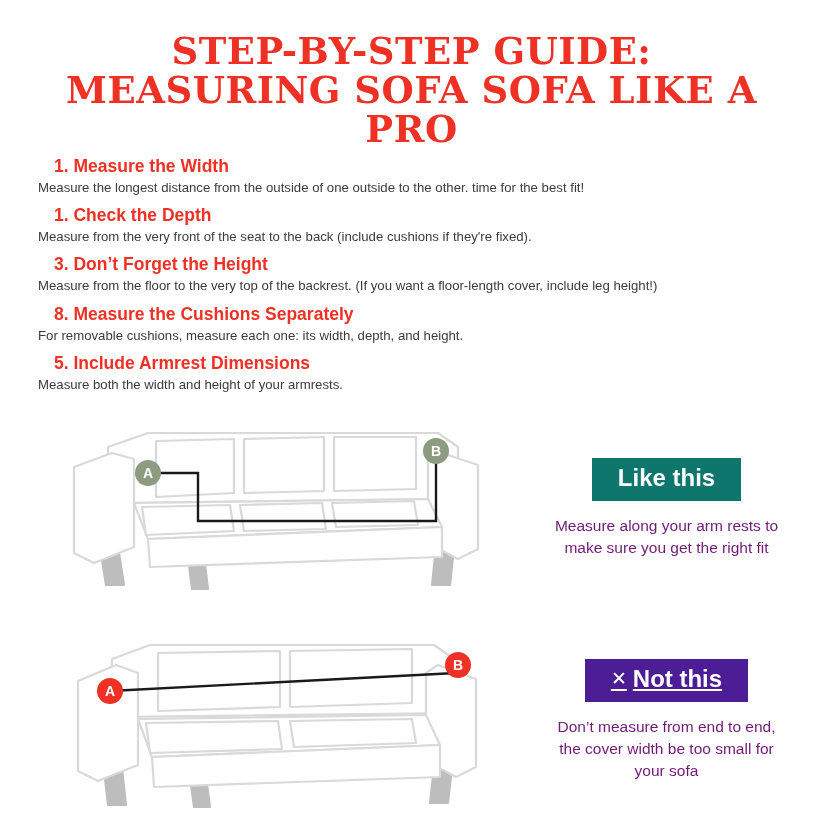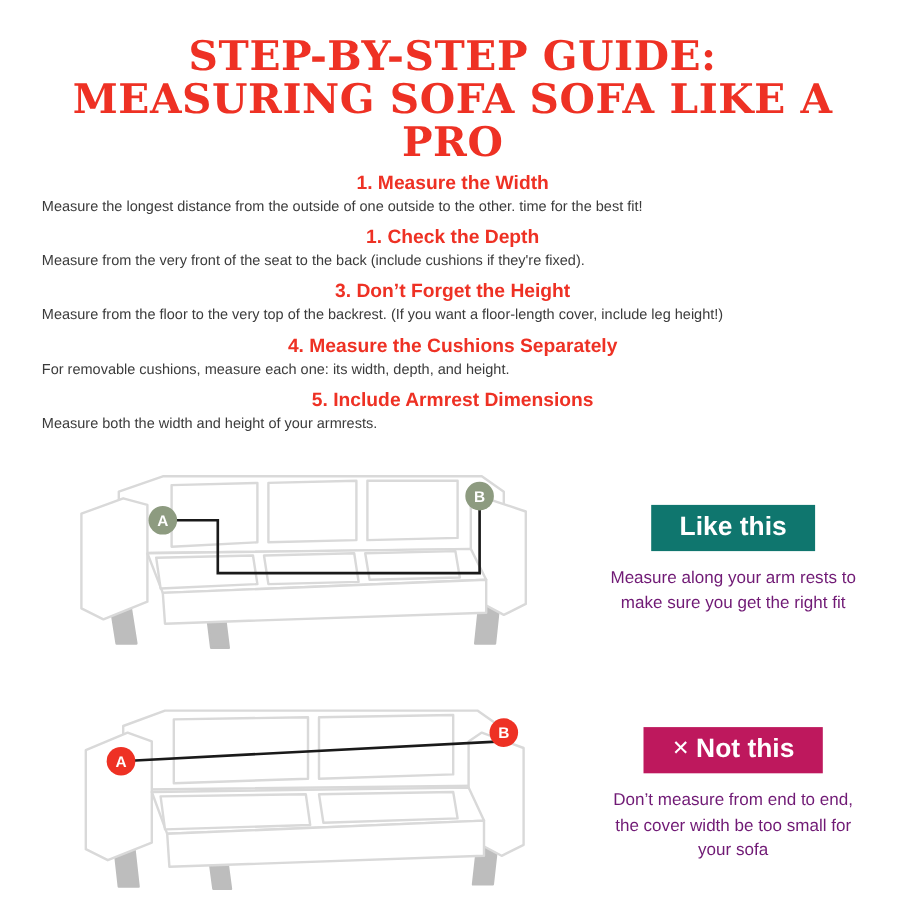--- a/index.html
+++ b/index.html
@@ -39,23 +39,22 @@
 
   
   .steps {
     margin: 0 0 14px 0;
   }
   .step { margin-bottom: 9px; }
   .step-head {
     color: #ee3124;
     font-size: 17.5px;
     font-weight: bold;
-    margin: 0 0 3px 0;
+    margin: 0 0 3px 16px;
     line-height: 1.15;
-    text-align: center;
   }
   .step-body {
     color: #3b3b3b;
     font-size: 13.2px;
     line-height: 1.3;
     margin: 0;
   }
 
   
   .panels {
@@ -80,21 +79,21 @@
   .badge {
     display: inline-block;
     color: #ffffff;
     font-size: 24px;
     font-weight: bold;
     padding: 7px 26px 9px 26px;
     line-height: 1.1;
     white-space: nowrap;
   }
   .badge-good { background: #0f766e; }
-  .badge-bad  { background: #be185d; }
+  .badge-bad  { background: #4c1d95; text-decoration: underline; }
   .badge-bad .x-mark {
     font-size: 19px;
     font-weight: normal;
     margin-right: 6px;
     position: relative;
     top: -2px;
   }
   .side-caption {
     font-size: 15.5px;
     color: #701a75;
@@ -119,21 +118,21 @@
     </div>
     <div class="step">
       <div class="step-head">1. Check the Depth</div>
       <div class="step-body">Measure from the very front of the seat to the back (include cushions if they're fixed).</div>
     </div>
     <div class="step">
       <div class="step-head">3.  Don’t Forget the Height</div>
       <div class="step-body">Measure from the floor to the very top of the backrest. (If you want a floor-length cover, include leg height!)</div>
     </div>
     <div class="step">
-      <div class="step-head">4. Measure the Cushions Separately</div>
+      <div class="step-head">8. Measure the Cushions Separately</div>
       <div class="step-body">For removable cushions, measure each one: its width, depth, and height.</div>
     </div>
     <div class="step">
       <div class="step-head">5. Include Armrest Dimensions</div>
       <div class="step-body">Measure both the width and height of your armrests.</div>
     </div>
   </div>
 
   <div class="panels">
 

